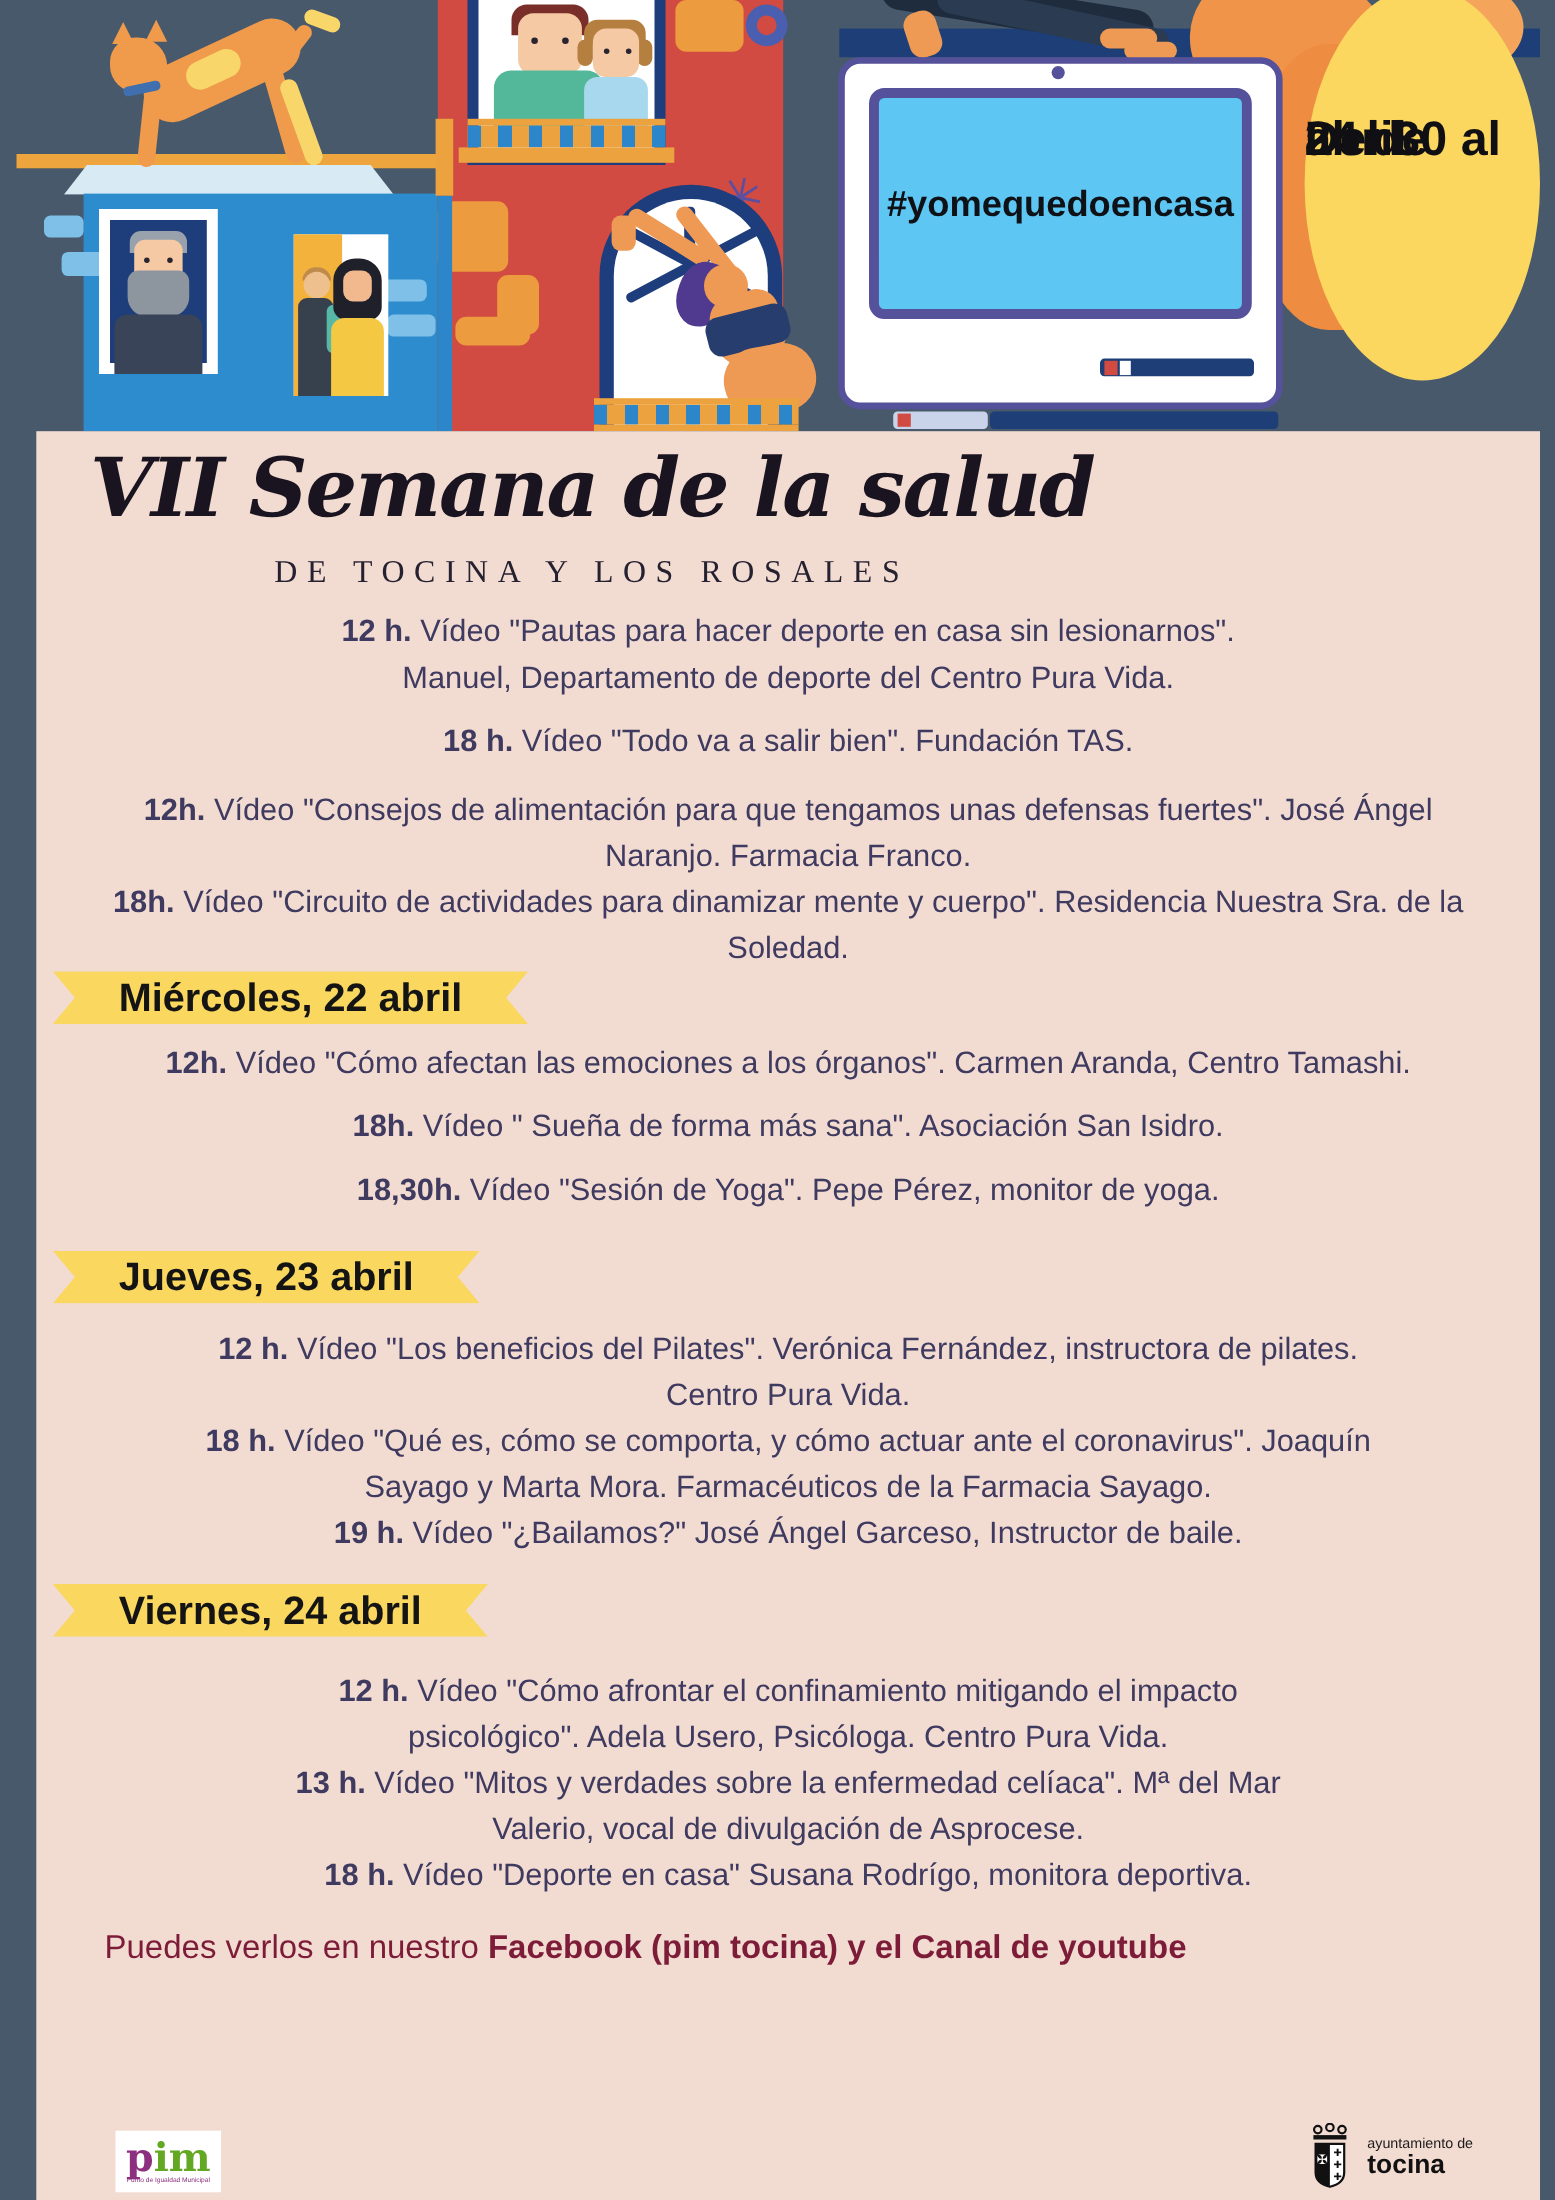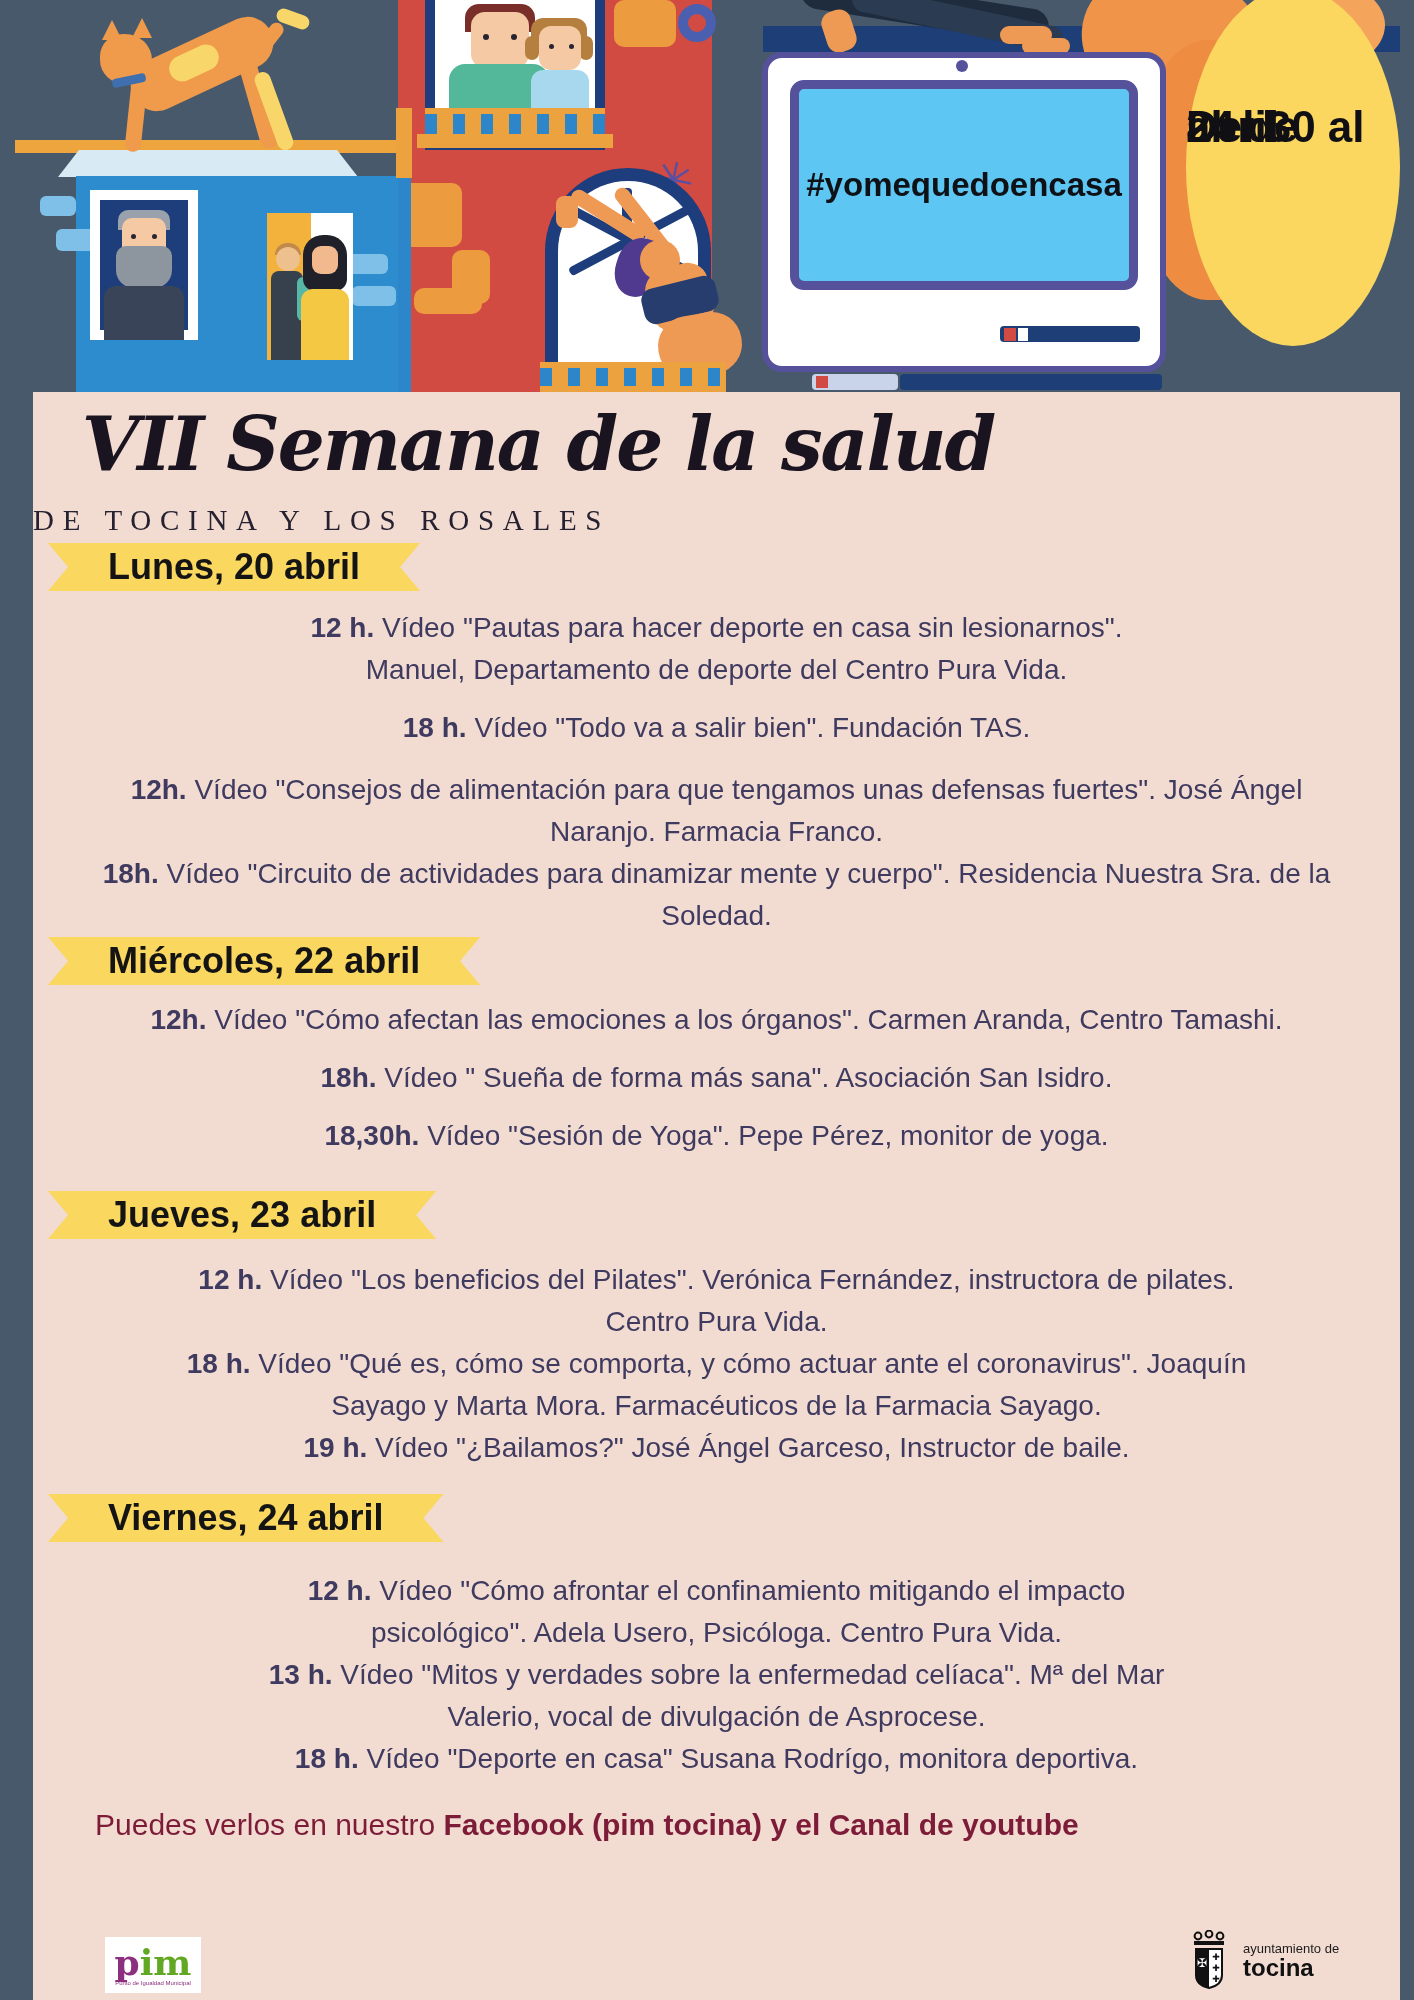--- a/index.html
+++ b/index.html
@@ -127,21 +127,21 @@
   .cat-ear1 { left:4px; top:10px; width:0; height:0; border-left:10px solid transparent; border-right:10px solid transparent; border-bottom:20px solid #f09a4b; }
   .cat-ear2 { left:34px; top:8px; width:0; height:0; border-left:10px solid transparent; border-right:10px solid transparent; border-bottom:20px solid #f09a4b; }
   .cat-head { left:2px; top:24px; width:52px; height:50px; background:#f09a4b; border-radius:46% 54% 50% 50%; }
   .cat-collar { left:14px; top:66px; width:34px; height:9px; background:#3f6fae; border-radius:4px; transform:rotate(-12deg); }
 
   
   .sheet { position:absolute; left:33px; top:392px; width:1367px; height:1608px; background:#f2dbd1; overflow:hidden; }
   .title-wrap { width:1010px; text-align:center; margin-top:6px; }
   .title { font-family:"DejaVu Serif", serif; font-style:italic; font-weight:bold;
            font-size:74px; line-height:92px; letter-spacing:-2px; color:#191420; }
-  .subtitle { width:1010px; margin-top:14px; font-family:"Liberation Serif", serif;
+  .subtitle { width:1010px; text-align:center; margin-top:14px; font-family:"Liberation Serif", serif;
               font-size:29px; letter-spacing:0.30em; color:#262130; }
 
   .ribbon { display:inline-block; margin-left:15px; height:48px; line-height:48px; padding:0 60px;
             background:#fad75f; clip-path:polygon(0 0,100% 0,calc(100% - 20px) 50%,100% 100%,0 100%,20px 50%);
             font-weight:bold; font-size:36px; color:#141414; }
   .day-0 .ribbon { margin-top:6px; }
   .day-1 .ribbon { margin-top:13px; }
   .day-2 .ribbon { margin-top:0; }
   .day-3 .ribbon { margin-top:34px; }
   .day-4 .ribbon { margin-top:25px; }
@@ -292,21 +292,21 @@
     </div>
   </div>
 
   <div class="sheet">
     <div class="title-wrap">
       <h1 class="title">VII Semana de la salud</h1>
     </div>
     <div class="subtitle">DE TOCINA Y LOS ROSALES</div>
 
     <div id="days">
-        <section class="day day-0"><div class="ribbon">Lunes, 20 abril</div><p class="event"><strong>12 h. </strong>Vídeo "Pautas para hacer deporte en casa sin lesionarnos".<br>Manuel, Departamento de deporte del Centro Pura Vida.</p><p class="event"><strong>18 h. </strong>Vídeo "Todo va a salir bien". Fundación TAS.</p></section>
+        <section class="day day-0"><p class="event"><strong>12 h. </strong>Vídeo "Pautas para hacer deporte en casa sin lesionarnos".<br>Manuel, Departamento de deporte del Centro Pura Vida.</p><p class="event"><strong>18 h. </strong>Vídeo "Todo va a salir bien". Fundación TAS.</p></section>
         <section class="day day-1"><p class="event"><strong>12h. </strong>Vídeo "Consejos de alimentación para que tengamos unas defensas fuertes". José Ángel<br>Naranjo. Farmacia Franco.</p><p class="event"><strong>18h. </strong>Vídeo "Circuito de actividades para dinamizar mente y cuerpo". Residencia Nuestra Sra. de la<br>Soledad.</p></section>
         <section class="day day-2"><div class="ribbon">Miércoles, 22 abril</div><p class="event"><strong>12h. </strong>Vídeo "Cómo afectan las emociones a los órganos". Carmen Aranda, Centro Tamashi.</p><p class="event"><strong>18h. </strong>Vídeo " Sueña de forma más sana". Asociación San Isidro.</p><p class="event"><strong>18,30h. </strong>Vídeo "Sesión de Yoga". Pepe Pérez, monitor de yoga.</p></section>
         <section class="day day-3"><div class="ribbon">Jueves, 23 abril</div><p class="event"><strong>12 h. </strong>Vídeo "Los beneficios del Pilates". Verónica Fernández, instructora de pilates.<br>Centro Pura Vida.</p><p class="event"><strong>18 h. </strong>Vídeo "Qué es, cómo se comporta, y cómo actuar ante el coronavirus". Joaquín<br>Sayago y Marta Mora. Farmacéuticos de la Farmacia Sayago.</p><p class="event"><strong>19 h. </strong>Vídeo "¿Bailamos?" José Ángel Garceso, Instructor de baile.</p></section>
         <section class="day day-4"><div class="ribbon">Viernes, 24 abril</div><p class="event"><strong>12 h. </strong>Vídeo "Cómo afrontar el confinamiento mitigando el impacto<br>psicológico". Adela Usero, Psicóloga. Centro Pura Vida.</p><p class="event"><strong>13 h. </strong>Vídeo "Mitos y verdades sobre la enfermedad celíaca". Mª del Mar<br>Valerio, vocal de divulgación de Asprocese.</p><p class="event"><strong>18 h. </strong>Vídeo "Deporte en casa" Susana Rodrígo, monitora deportiva.</p></section>
       </div>
 
     <p class="footer-line"><span>Puedes verlos en nuestro </span><strong>Facebook (pim tocina) y el Canal de youtube</strong></p>
   </div>
 
   <div class="pim-logo">

